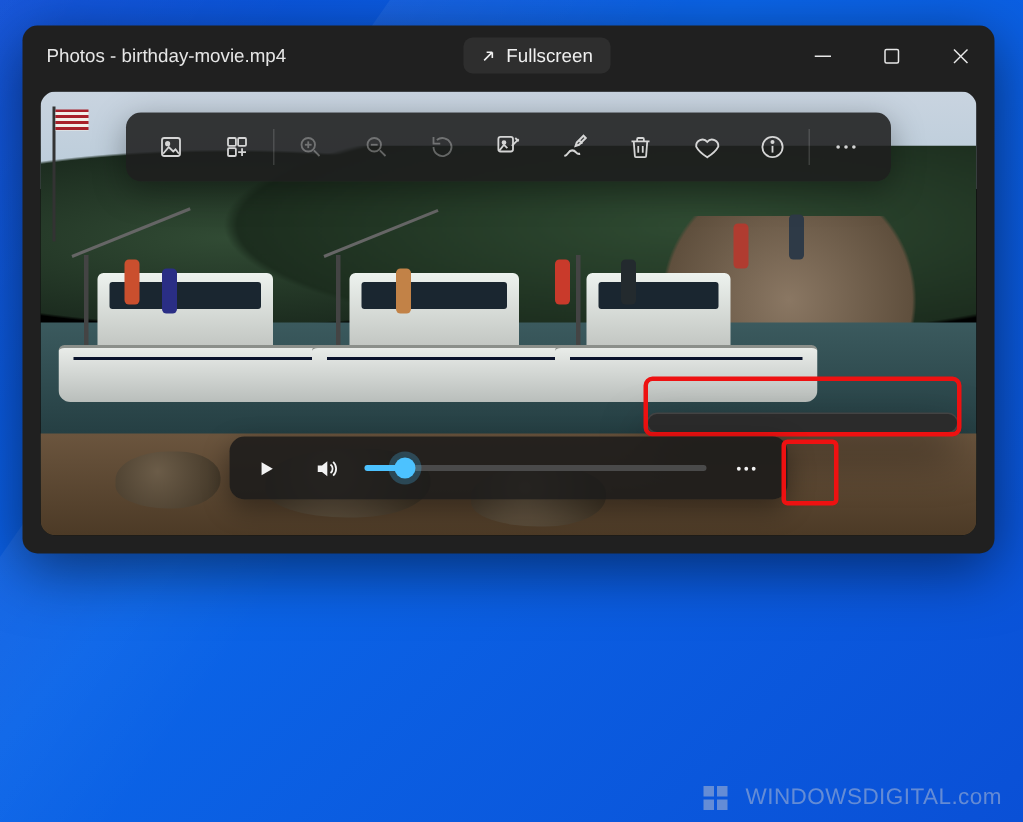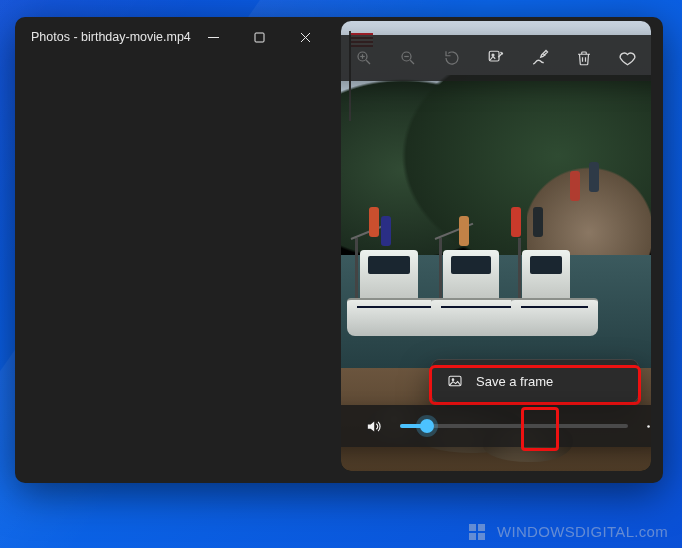--- a/index.html
+++ b/index.html
@@ -9,26 +9,26 @@
   
   .bg-stripes { position:absolute; inset:0; overflow:hidden; }
   .bg-stripes div { position:absolute; width:300px; height:900px; transform:rotate(35deg); transform-origin:top left; top:-200px; }
   .bg-stripes .a { left:-60px; background:linear-gradient(90deg, rgba(255,255,255,0.08),rgba(255,255,255,0) 70%); }
   .bg-stripes .b { left:120px; background:linear-gradient(90deg, rgba(255,255,255,0.05),rgba(255,255,255,0) 60%); }
   .bg-stripes .c { left:400px; background:linear-gradient(90deg, rgba(255,255,255,0.06),rgba(255,255,255,0) 55%); }
 
   .window {
     position: absolute;
     left: 15px; top: 17px;
-    width: 648px; height: 466px;
+    width: 648px; height: 352px;
     background: #202020;
     border-radius: 10px;
     box-shadow: 0 10px 40px rgba(0,0,0,.5);
     overflow: hidden;
-    display: flex; flex-direction: row;
+    display: flex; flex-direction: column;
   }
   .titlebar {
     height: 40px;
     display: flex; align-items: center;
     color: #e6e6e6;
     font-size: 12.5px;
     padding-left: 16px;
   }
   .titlebar .title { flex: 0 0 auto; }
   .titlebar .center { flex: 1; display:flex; justify-content:center; }
@@ -189,20 +189,30 @@
   <div class="a"></div>
     <div class="b"></div>
     <div class="c"></div>
 </div>
 
 <div class="window">
 
   <div class="titlebar">
     <div class="title">
       <span>Photos</span><span> - </span><span>birthday-movie.mp4</span>
+    </div>
+    <div class="center">
+      <div class="fullscreen-btn">
+        <span>
+          <svg width="13" height="13" viewBox="0 0 24 24" fill="none" stroke="currentColor" stroke-width="2">
+              <path d="M7 17L17 7M17 7h-7M17 7v7"></path>
+            </svg>
+        </span>
+        <span>Fullscreen</span>
+      </div>
     </div>
     <div class="win-controls">
       <div class="win-btn">
         <svg viewBox="0 0 11 11" stroke="currentColor" stroke-width="1">
             <line x1="0" y1="5.5" x2="11" y2="5.5"></line>
           </svg>
       </div>
       <div class="win-btn">
         <svg viewBox="0 0 11 11" fill="none" stroke="currentColor" stroke-width="1">
             <rect x="1" y="1" width="9" height="9" rx="1"></rect>
@@ -328,30 +338,20 @@
       <div class="tb-btn">
         <svg width="18" height="18" viewBox="0 0 24 24" fill="currentColor">
             <circle cx="5" cy="12" r="1.6"></circle>
             <circle cx="12" cy="12" r="1.6"></circle>
             <circle cx="19" cy="12" r="1.6"></circle>
           </svg>
       </div>
     </div>
 
     <div class="context-menu">
-      <div class="menu-item">
-        <span class="mi-icon">
-          <svg width="16" height="16" viewBox="0 0 24 24" fill="none" stroke="currentColor" stroke-width="1.6">
-              <rect x="3" y="5" width="18" height="14" rx="2"></rect>
-              <circle cx="9" cy="10" r="1.2" fill="currentColor"></circle>
-              <path d="M4 18l5-5 4 3 3-3 4 5"></path>
-            </svg>
-        </span>
-        <span>Save a frame</span>
-      </div>
     </div>
     <div class="menu-highlight"></div>
 
     <div class="play-bar">
       <div class="pb-btn">
         <svg width="15" height="15" viewBox="0 0 24 24" fill="currentColor">
             <path d="M7 5v14l12-7z"></path>
           </svg>
       </div>
       <div class="pb-btn">

